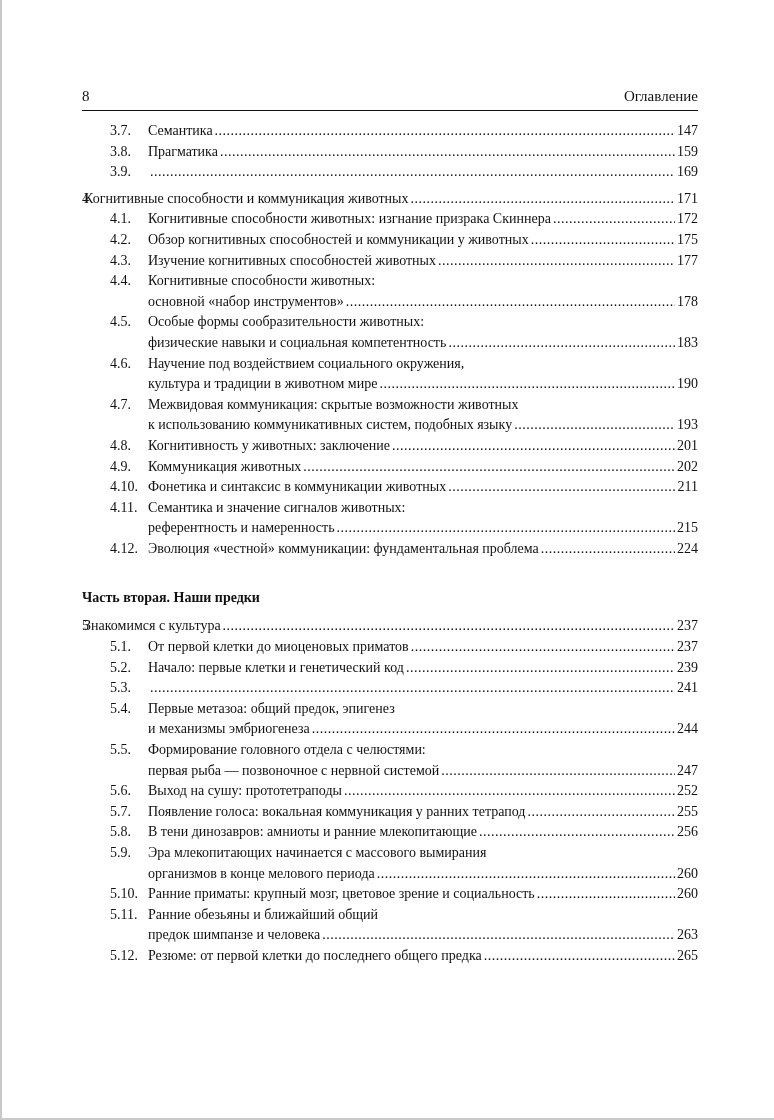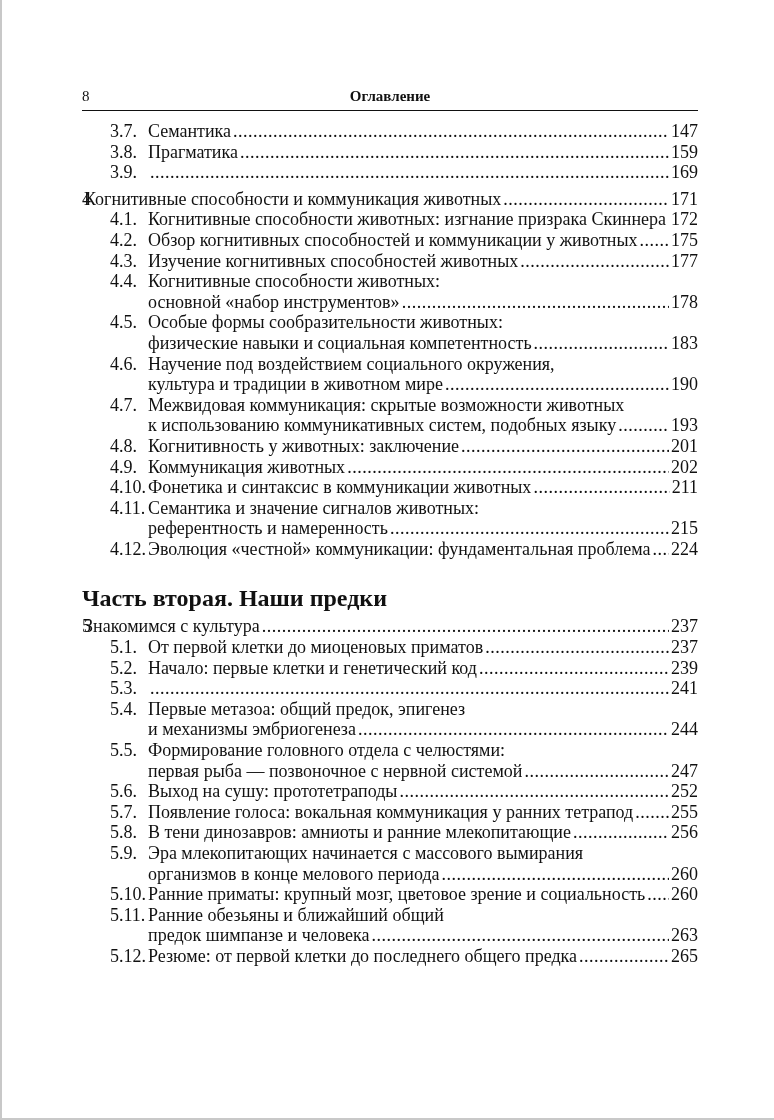--- a/index.html
+++ b/index.html
@@ -16,45 +16,45 @@
       border-left: 2px solid #c8c8c8;
       border-bottom: 2px solid #c8c8c8;
       background: #fff;
     }
     .running-head {
       position: absolute; left: 80px; top: 86px; width: 616px; height: 24px;
       border-bottom: 1.3px solid #111;
       font-size: 15px;
     }
     .running-head .pnum { position: absolute; left: 0; top: 2px; }
-    .running-head .htitle { position: absolute; left: 0; right: 0; top: 2px; text-align: center; font-weight: bold; }
+    .running-head .htitle { position: absolute; left: 0; right: 0; top: 2px; text-align: right; }
     .toc { position: absolute; left: 80px; top: 121px; width: 616px; }
     .row {
-      position: relative; height: 20.6px; line-height: 20.6px; font-size: 18px;
+      position: relative; height: 20.6px; line-height: 20.6px; font-size: 14px;
       white-space: nowrap;
     }
     .row .num { position: absolute; left: 28px; top: 0; }
     .row.chapter .num { left: 0; }
     .row .title-wrap {
       position: absolute; left: 66px; right: 0; top: 0;
       display: flex; align-items: baseline;
     }
     .row.chapter .title-wrap { left: 2px; }
     .row .title { flex: 0 0 auto; }
     .row .leader {
       flex: 1 1 auto; overflow: hidden; margin: 0 2px;
       letter-spacing: 0.5px;
     }
     .row .leader::before {
       content: "..................................................................................................................................................................................................................................";
     }
     .row .page-no { flex: 0 0 auto; }
     .gap-sm { height: 6px; }
     .part-title {
-      font-weight: bold; font-size: 24px; height: 30px; line-height: 30px;
+      font-weight: bold; font-size: 14px; height: 30px; line-height: 30px;
       margin-top: 24px; margin-bottom: 3px;
     }
   </style>
 </head>
 <body>
 
 <div class="page">
   <div class="running-head">
     <span class="pnum">8</span>
     <span class="htitle">Оглавление</span>

